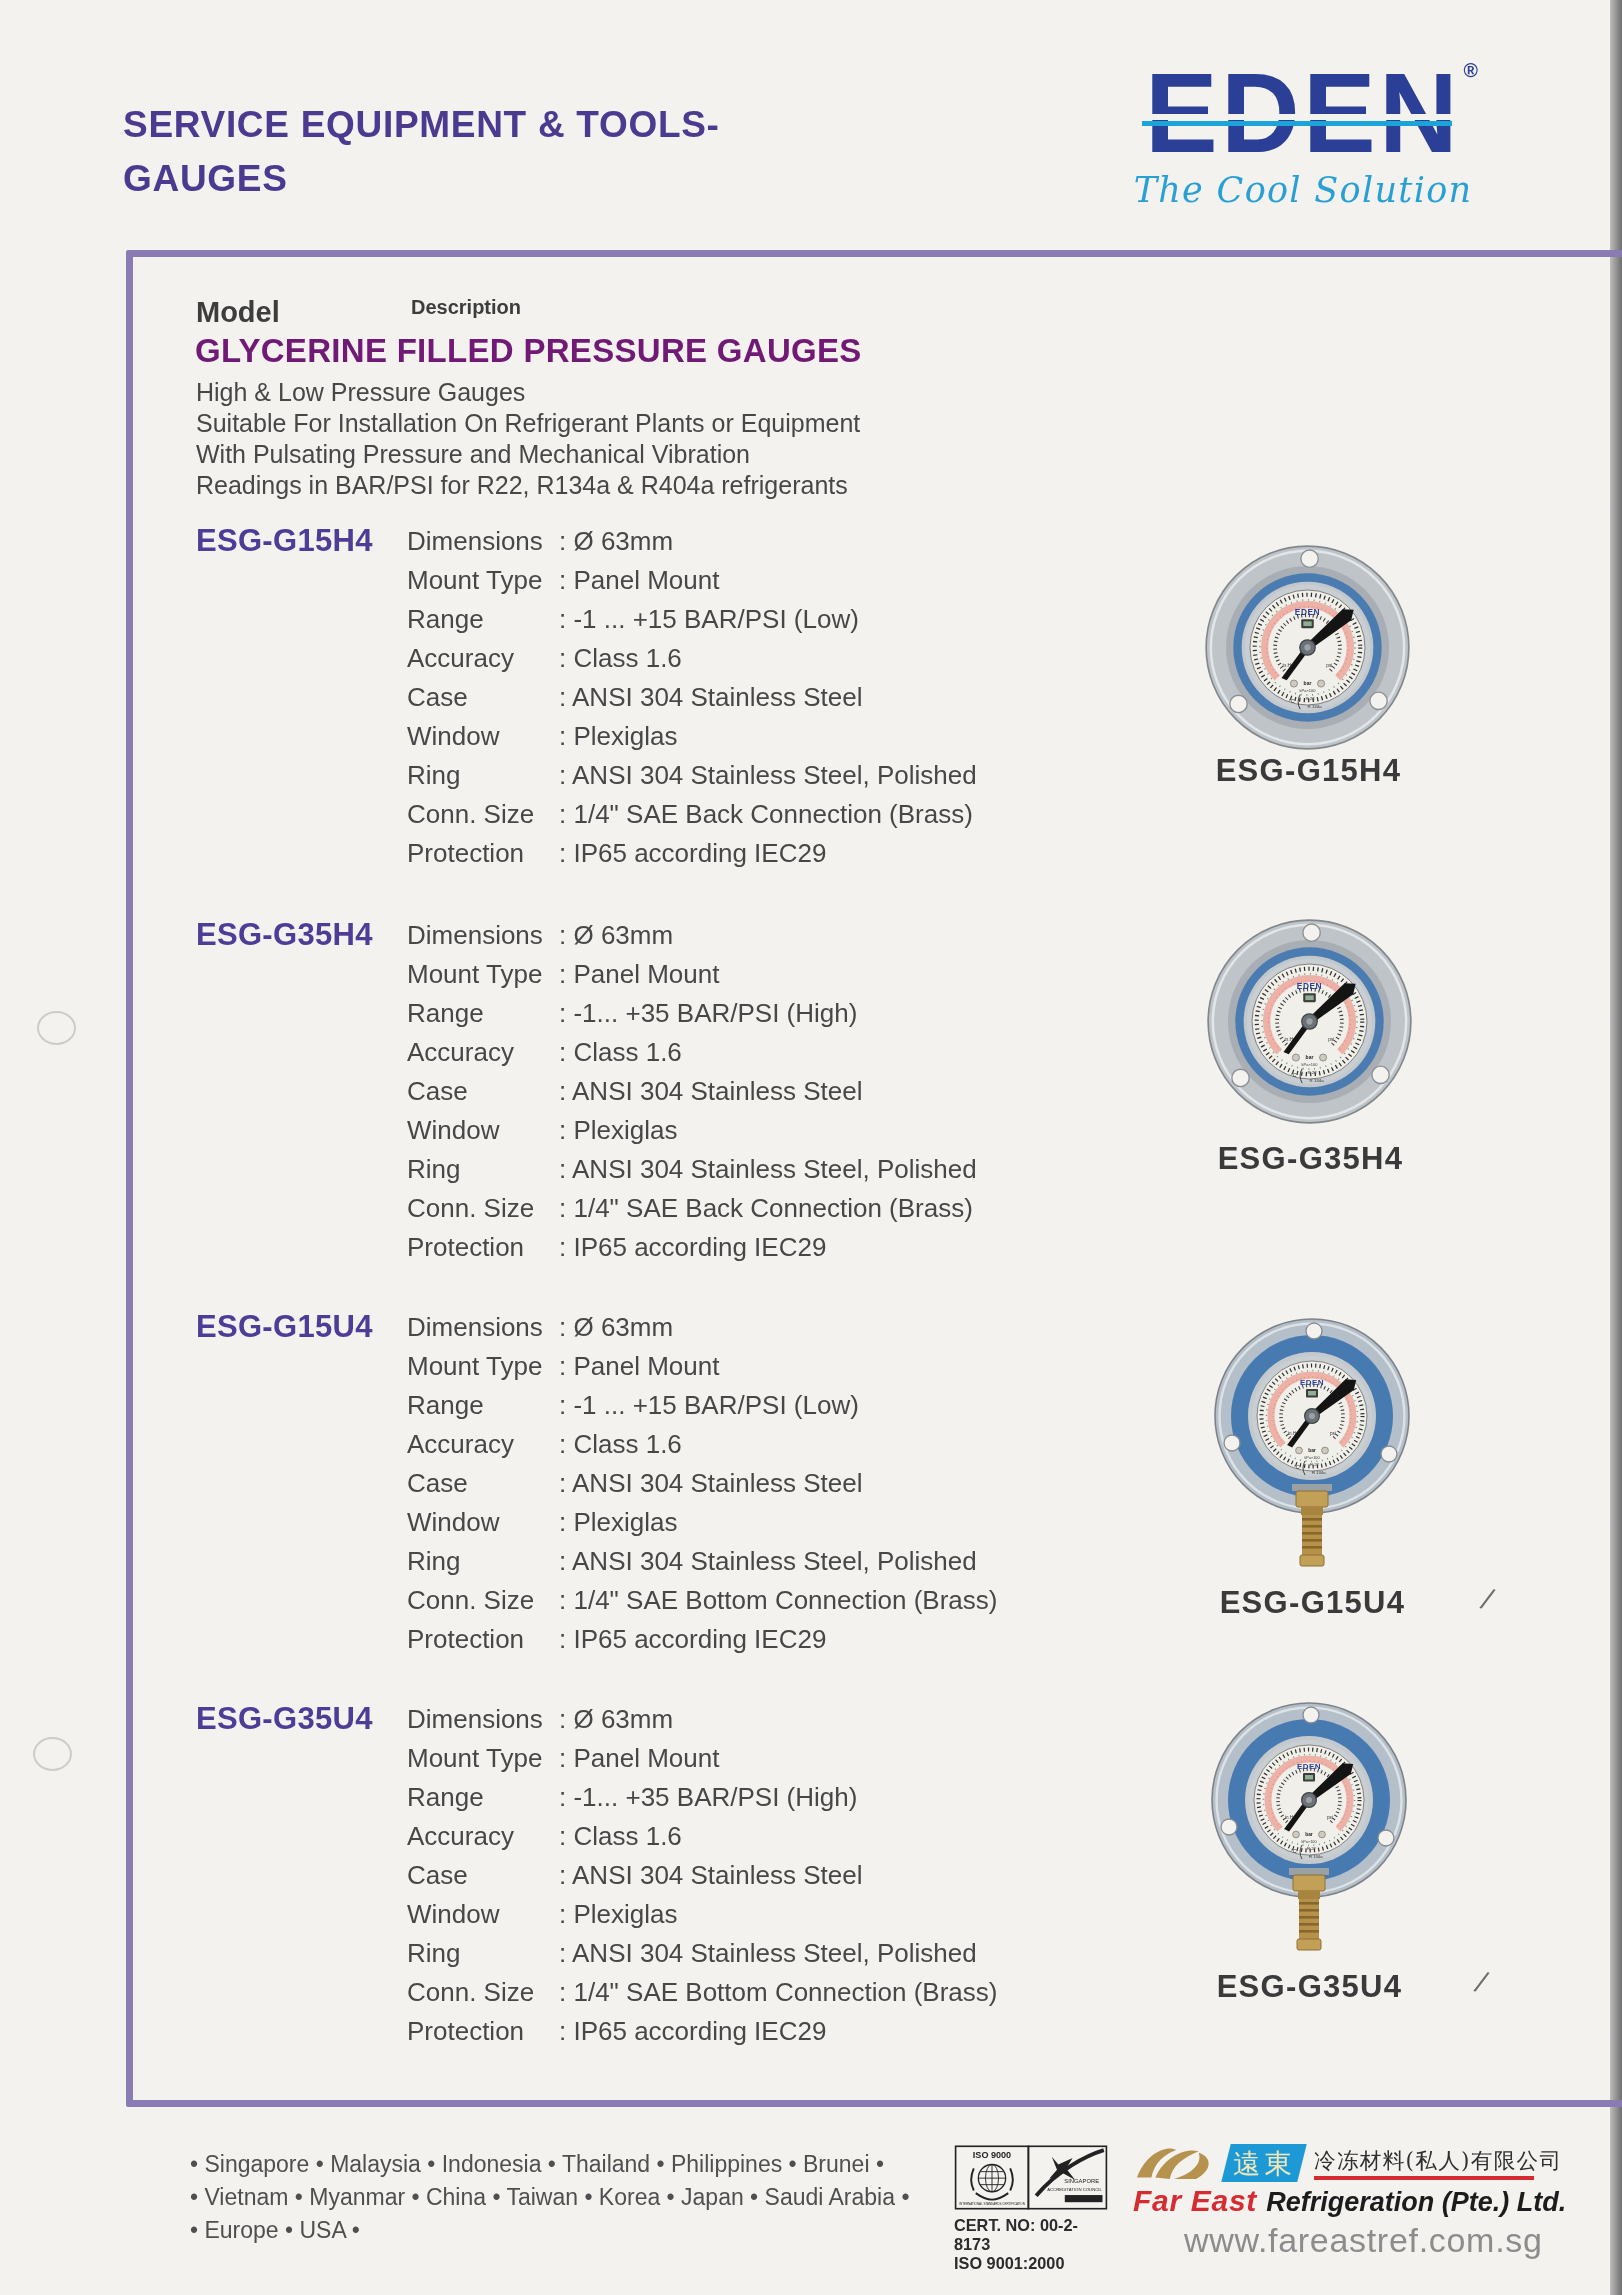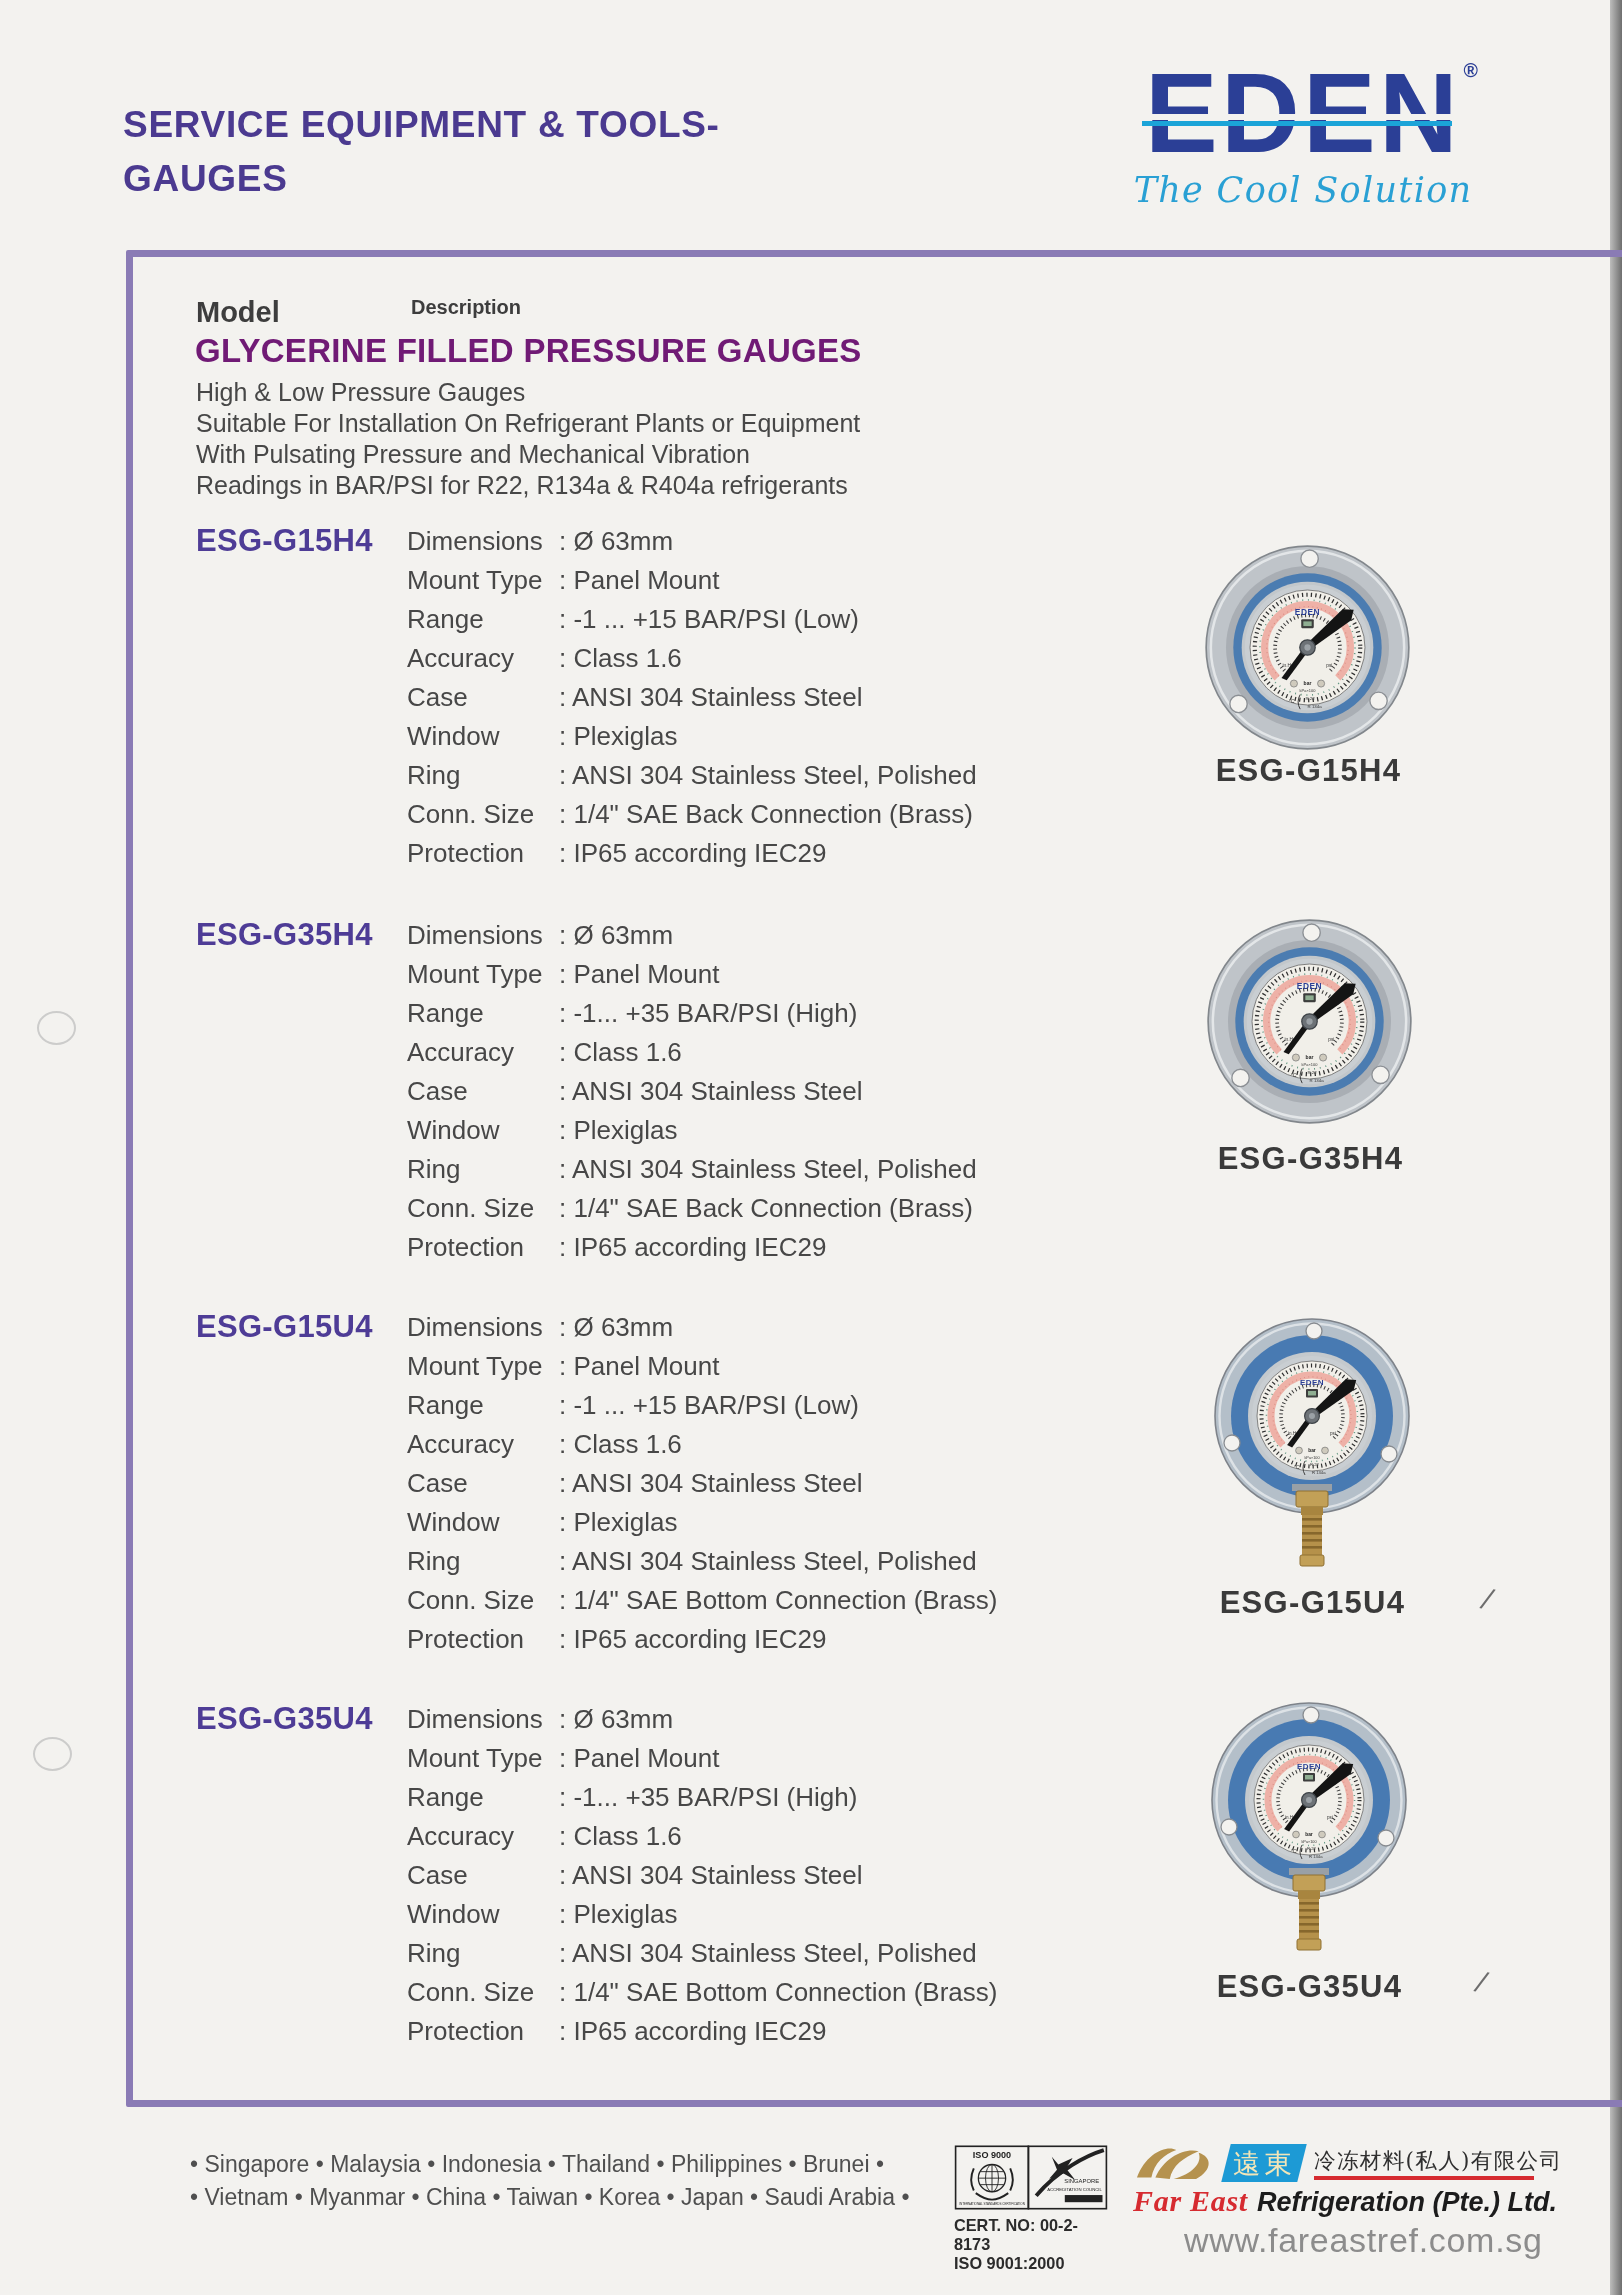--- a/index.html
+++ b/index.html
@@ -54,21 +54,21 @@
   .fe-monogram{position:absolute;left:0;top:1.3px}
   .fe-parallelogram{position:absolute;left:93px;top:2.6px;width:76px;height:38px;
     background:#1d9ad5;transform:skewX(-14deg);text-align:center}
   .fe-cn-logo{font-size:27.5px;color:#f3e6b8;font-family:"DejaVu Serif",serif;
     letter-spacing:3.9px;line-height:38px;transform:skewX(14deg);display:inline-block}
   .fe-cn-name{position:absolute;left:181px;top:5.2px;font-size:21.6px;color:#2f2f2f;
     font-family:"DejaVu Serif",serif;letter-spacing:1.3px;white-space:nowrap}
   .fe-redline{position:absolute;left:181px;top:35px;width:220px;height:3.9px;background:#d62b30}
   .fe-name{position:absolute;left:0;top:43px;white-space:nowrap}
   .fe-script{font-size:30px;font-weight:bold;font-style:italic;color:#d62b30;
-    font-family:Liberation Serif, serif;letter-spacing:0.7px}
+    font-family:Liberation Sans, sans-serif;letter-spacing:0.7px}
   .fe-rest{font-size:27px;font-weight:bold;font-style:italic;color:#1c1c1c;margin-left:9.2px}
   .fe-site{position:absolute;left:51px;top:80px;font-size:34px;color:#8c8c8c;letter-spacing:0.7px}
 
   
   .hole{border:2.6px solid #cccccb;border-radius:50%;background:transparent}
   .edge-strip{left:1610px;top:0;width:12.4px;height:2295px;
     background:linear-gradient(to right,#bdbdbc,#6e6e6e)}
 </style>
 </head>
 <body>
@@ -355,20 +355,21 @@
 
 <svg class="abs" style="left:1209px;top:1700px" width="200" height="260" viewBox="-100 -100 200 260">
     <use href="#g-bottom"></use>
   </svg>
 <div class="abs gauge-label" style="left:1172px;top:1969px">ESG-G35U4</div>
 <div class="abs pencil-mark" style="left:1477px;top:1966px">/</div>
 
 <div class="abs regions">
   <div>• Singapore • Malaysia • Indonesia • Thailand • Philippines • Brunei •</div>
   <div>• Vietnam • Myanmar • China • Taiwan • Korea • Japan • Saudi Arabia •</div>
+  <div>• Europe • USA •</div>
 </div>
 
 <div class="abs iso-block">
   <svg width="154" height="65" viewBox="0 0 236 100">
     <rect x="2" y="2" width="112" height="96" fill="none" stroke="#222" stroke-width="2.5"></rect>
     <rect x="114" y="2" width="120" height="96" fill="none" stroke="#222" stroke-width="2.5"></rect>
     <text x="58" y="20" text-anchor="middle" font-size="14" font-weight="bold" fill="#222">ISO 9000</text>
     <circle cx="58" cy="51" r="21" fill="none" stroke="#222" stroke-width="2"></circle>
     <path d="M 37 51 h 42 M 40 41 h 36 M 40 61 h 36 M 58 30 v 42" stroke="#222" stroke-width="1.4" fill="none"></path>
     <ellipse cx="58" cy="51" rx="10" ry="21" fill="none" stroke="#222" stroke-width="1.4"></ellipse>

